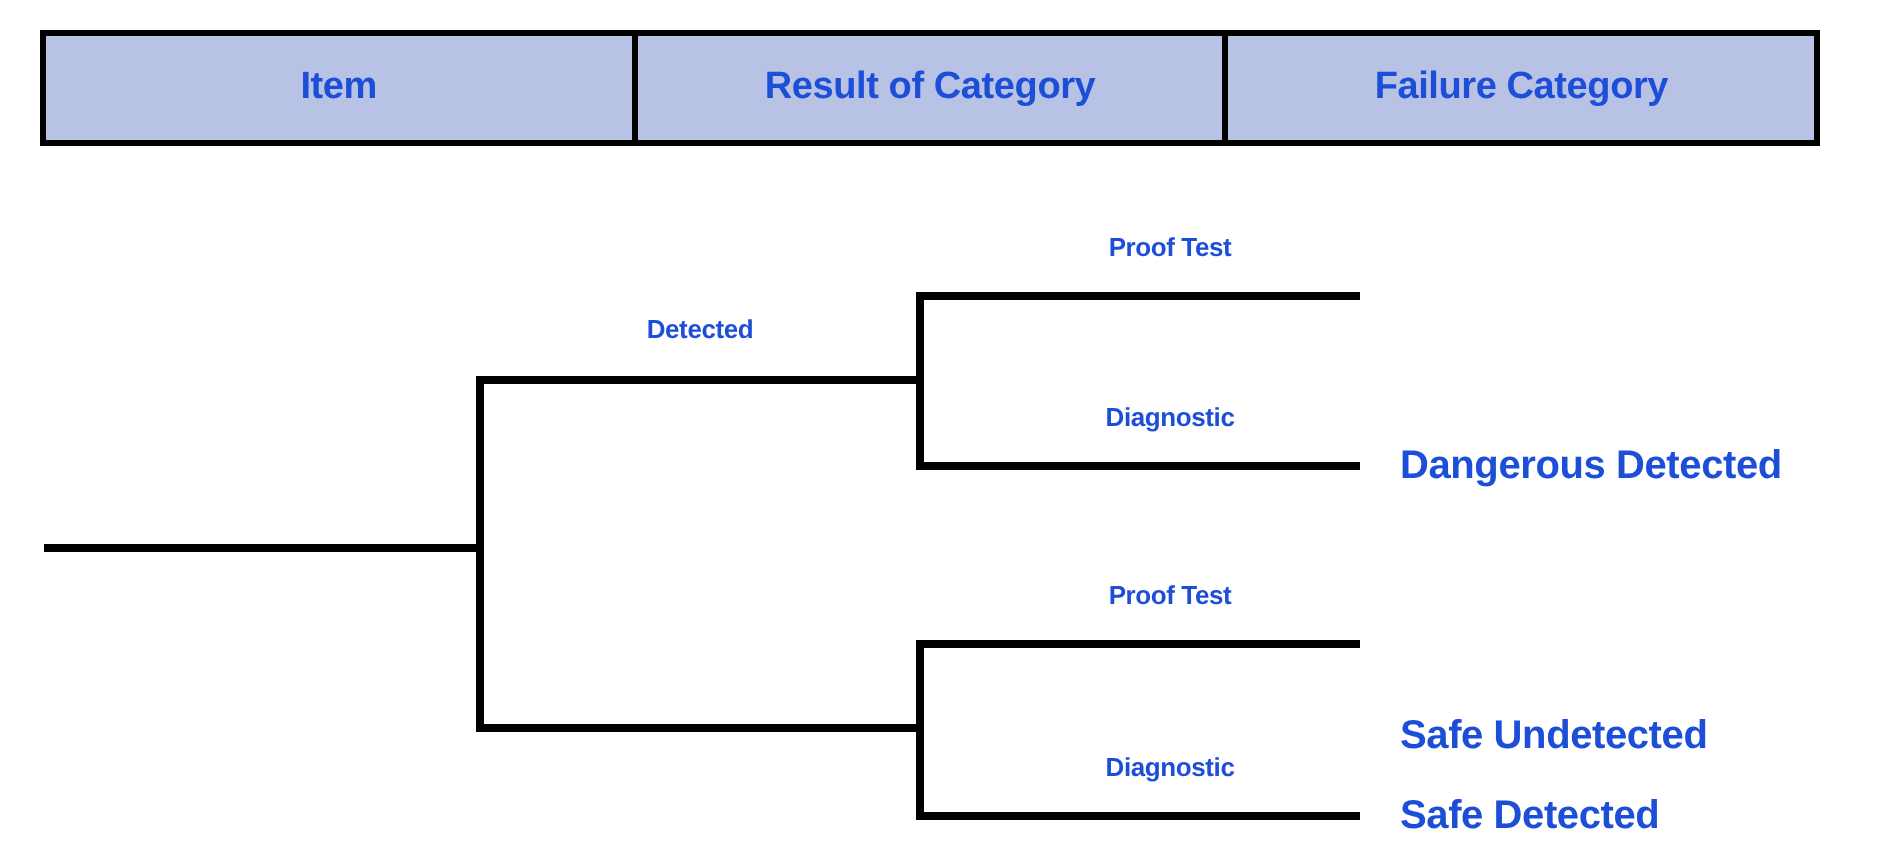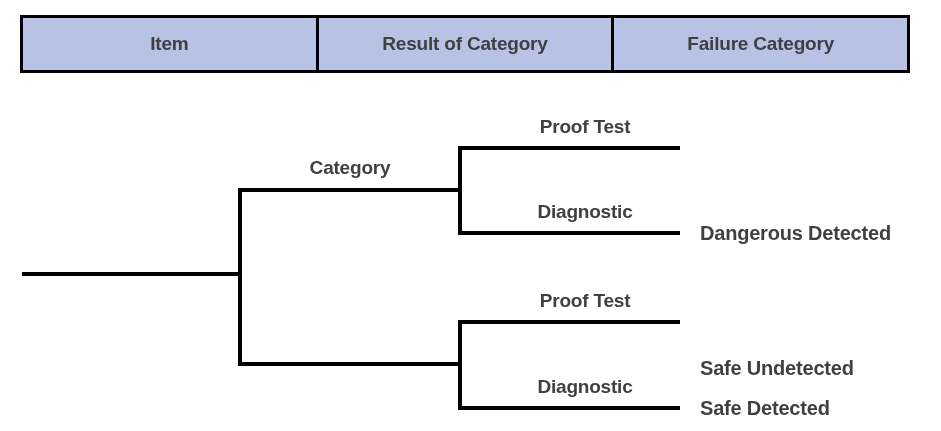--- a/index.html
+++ b/index.html
@@ -40,41 +40,41 @@
   .header-cell:first-child { border-left: none; }
   
   .tline {
     position: absolute;
     background: var(--line, #000000);
   }
   
   .branch-label {
     position: absolute;
     font-weight: 700;
-    font-size: 19px;
+    font-size: 13px;
     letter-spacing: -0.2px;
     text-align: center;
     white-space: nowrap;
   }
   .cat-label {
     position: absolute;
     left: 700px;
     width: 241px;
     font-weight: 700;
     font-size: 20px;
     letter-spacing: -0.2px;
     text-align: left;
     line-height: 24px;
     white-space: nowrap;
   }
 </style>
 </head>
 <body>
 
-<div class="canvas" style="--header-fill: #b7c2e5; --line: #000000; --bg: #ffffff; color: #404040;">
+<div class="canvas" style="--header-fill: #b7c2e5; --line: #000000; --bg: #ffffff; color: #1d4ed8;">
 
   <div class="header-table">
     <div class="header-cell">Item</div>
     <div class="header-cell">Result of Category</div>
     <div class="header-cell">Failure Category</div>
   </div>
 
   <div class="tline" style="left:22px; top:272px; width:218px; height:4px;"></div>
   <div class="tline" style="left:238px; top:188px; width:4px; height:178px;"></div>
 
@@ -82,21 +82,21 @@
   <div class="tline" style="left:238px; top:362px; width:224px; height:4px;"></div>
 
   <div class="tline" style="left:458px; top:146px; width:4px; height:89px;"></div>
   <div class="tline" style="left:458px; top:146px; width:222px; height:4px;"></div>
   <div class="tline" style="left:458px; top:231px; width:222px; height:4px;"></div>
 
   <div class="tline" style="left:458px; top:320px; width:4px; height:90px;"></div>
   <div class="tline" style="left:458px; top:320px; width:222px; height:4px;"></div>
   <div class="tline" style="left:458px; top:406px; width:222px; height:4px;"></div>
 
-  <div class="branch-label" style="left:240px; top:157px; width:220px;">Category</div>
+  <div class="branch-label" style="left:240px; top:157px; width:220px;">Detected</div>
 
   <div class="branch-label" style="left:470px; top:116px; width:230px;">Proof Test</div>
   <div class="branch-label" style="left:470px; top:201px; width:230px;">Diagnostic</div>
   <div class="branch-label" style="left:470px; top:290px; width:230px;">Proof Test</div>
   <div class="branch-label" style="left:470px; top:376px; width:230px;">Diagnostic</div>
 
   <div class="cat-label" style="top:221px;">Dangerous Detected</div>
   <div class="cat-label" style="top:310px;margin-top:46px;">Safe Undetected</div>
   <div class="cat-label" style="top:396px;">Safe Detected</div>
 

